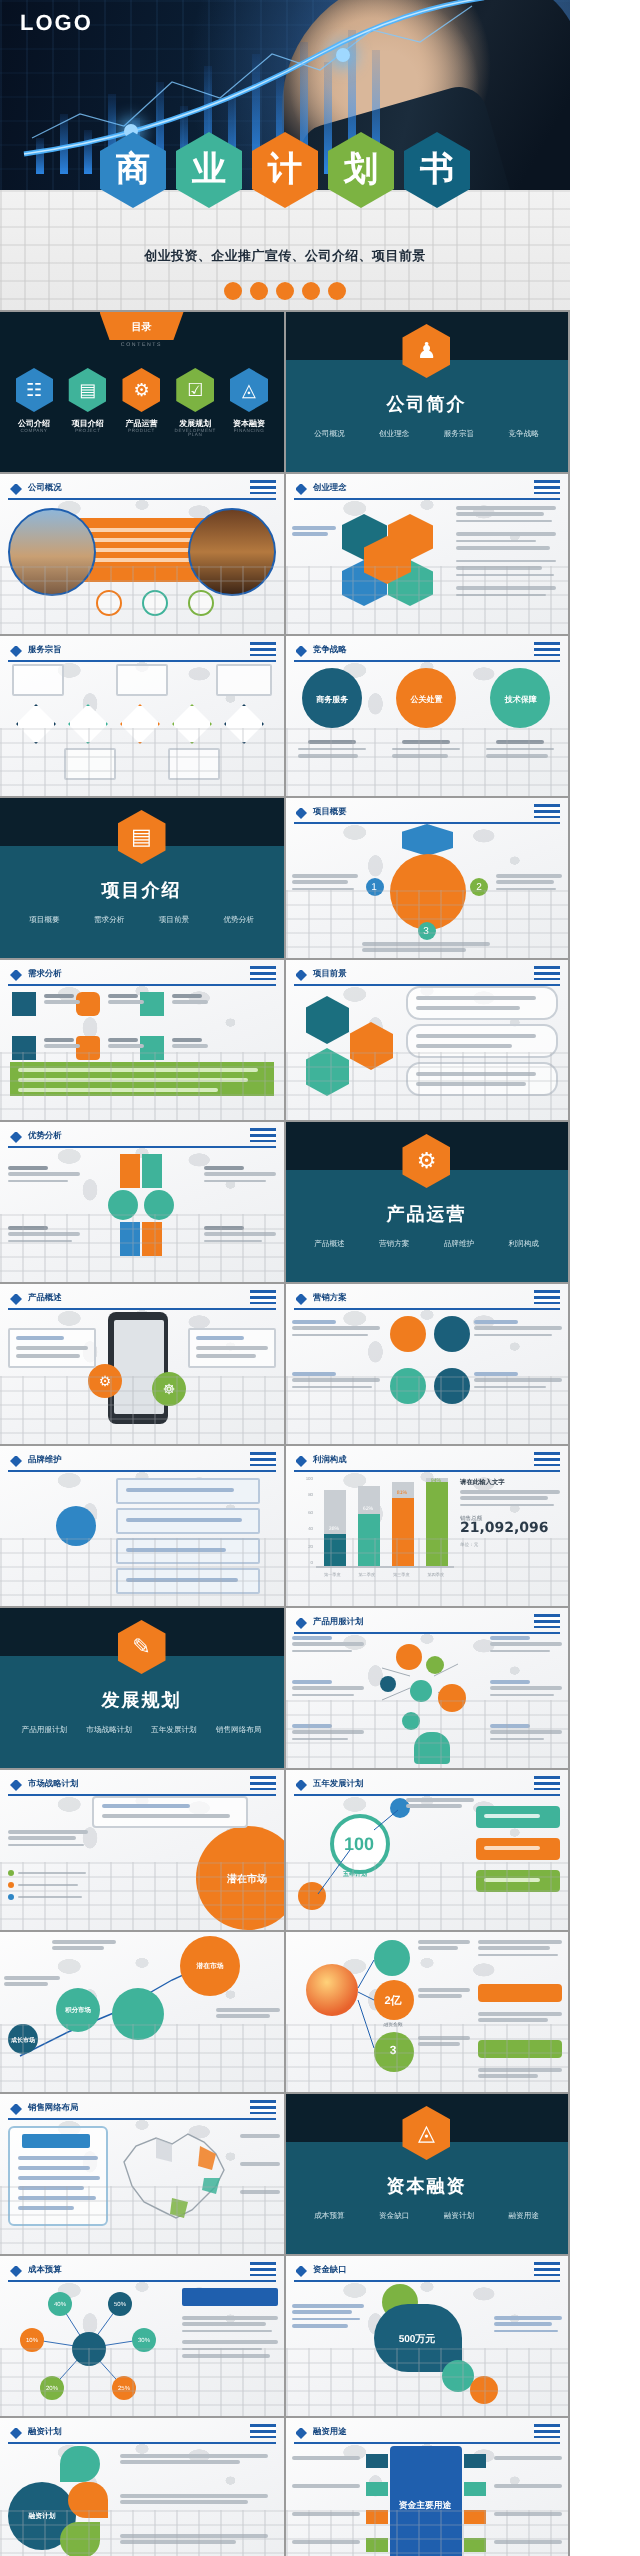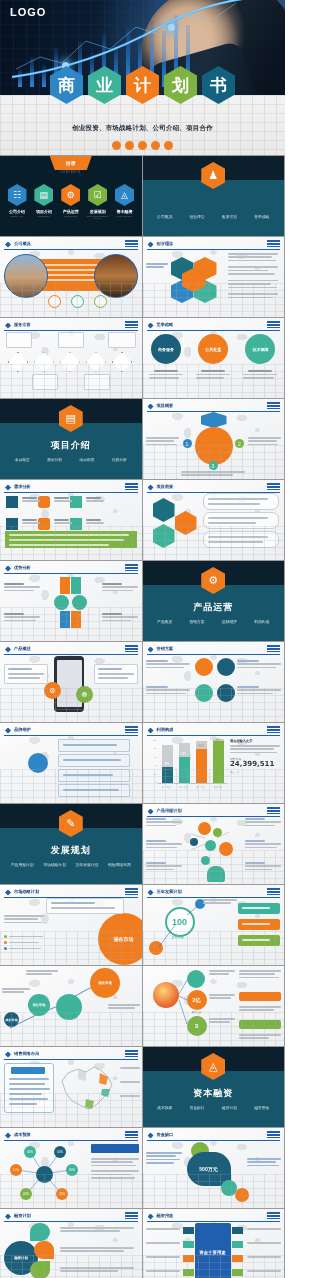--- a/index.html
+++ b/index.html
@@ -147,21 +147,21 @@
     <div class="cover-bottom"></div>
     <div class="logo">LOGO</div>
 
     <div class="hexrow">
       <span class="hx" style="background:#2f86c5">商</span>
       <span class="hx" style="background:#3fb39a">业</span>
       <span class="hx" style="background:#f07c1e">计</span>
       <span class="hx" style="background:#7cb342">划</span>
       <span class="hx" style="background:#12627f">书</span>
     </div>
-    <div class="cover-sub2">创业投资、市场战略计划、公司介绍、项目合作</div>
+    <div class="cover-sub2">创业投资、企业推广宣传、公司介绍、项目前景</div>
     <div class="cover-icons">
       <b></b>
         <b></b>
       <b></b>
         <b></b>
       <b></b>
     </div>
   </div>
 
   <div class="grid">
@@ -193,20 +193,21 @@
         <div class="toc-it">
           <span class="h" style="background:#2f86c5">◬</span>
           <span class="l">资本融资</span>
           <span class="e">FINANCING</span>
         </div>
       </div>
     </div>
 
     <div class="slide s-dark-split">
       <div class="sec-hex">♟</div>
+      <div class="sec-title">公司简介</div>
       <div class="sec-items">
         <span>公司概况</span>
         <span>创业理念</span>
         <span>服务宗旨</span>
         <span>竞争战略</span>
       </div>
     </div>
 
     <div class="slide s-light">
       <div class="worldmap"></div>
@@ -596,21 +597,21 @@
           <span>第三季度</span>
           <span>第四季度</span>
         </div>
       </div>
       <div style="position:absolute;right:4px;top:16px;width:50px">
         <span style="display:block;font-size:3.2px;color:#2b3a48;font-weight:bold;font-family:'DejaVu Sans',sans-serif;margin-bottom:2px">请在此输入文字</span>
         <span class="txtline" style="width:50px"></span>
           <span class="txtline" style="width:44px"></span>
           <span class="txtline" style="width:47px"></span>
         <span style="display:block;font-size:2.8px;color:#6b7680;margin-top:4px">销售总额</span>
-        <span style="display:block;font-size:7px;color:#2b3a48;font-weight:bold;line-height:1.05;font-family:'DejaVu Sans',sans-serif">24,399,511</span>
+        <span style="display:block;font-size:7px;color:#2b3a48;font-weight:bold;line-height:1.05;font-family:'DejaVu Sans',sans-serif">21,092,096</span>
         <span style="display:block;font-size:2.3px;color:#8b959d;margin-top:2px">单位：元</span>
       </div>
     </div>
 
     <div class="slide s-dark-split">
       <div class="sec-hex">✎</div>
       <div class="sec-title">发展规划</div>
       <div class="sec-items">
         <span>产品用服计划</span>
         <span>市场战略计划</span>

